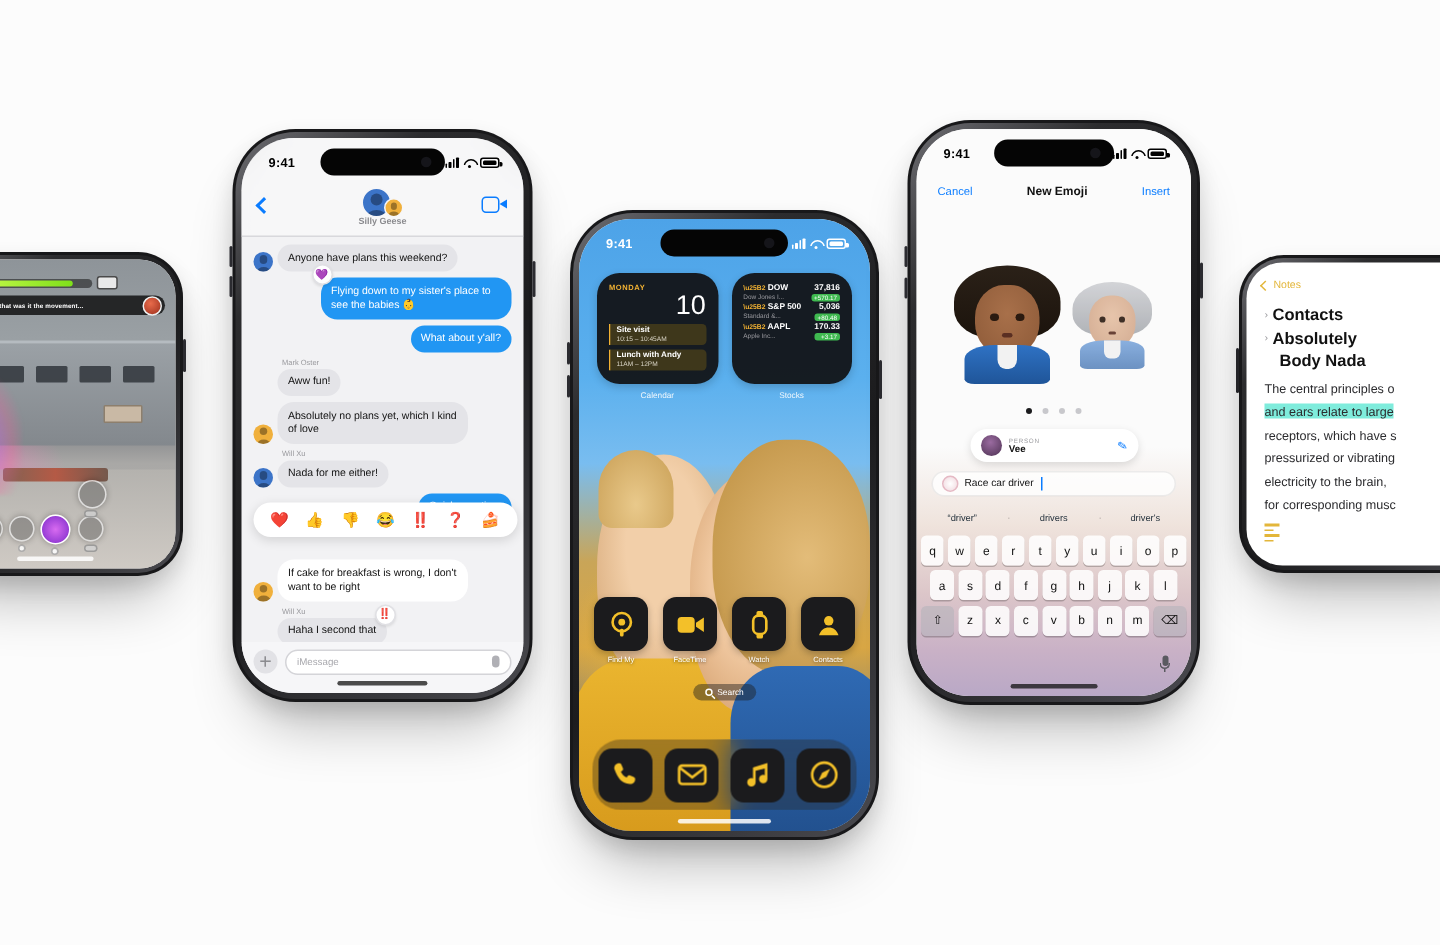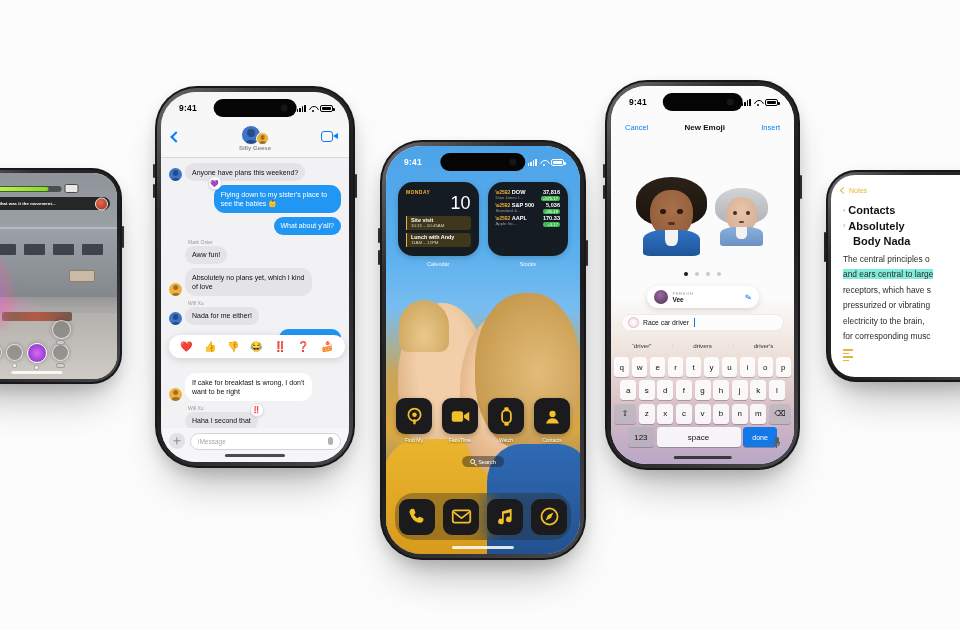--- a/index.html
+++ b/index.html
@@ -703,25 +703,20 @@
           <div class="key wide fn">⇧</div>
           <div class="key">z</div>
           <div class="key">x</div>
           <div class="key">c</div>
           <div class="key">v</div>
           <div class="key">b</div>
           <div class="key">n</div>
           <div class="key">m</div>
           <div class="key wide fn">⌫</div>
         </div>
-        <div class="krow">
-          <div class="key num fn">123</div>
-          <div class="key sp">space</div>
-          <div class="key done">done</div>
-        </div>
         <div class="kmic">
             <i></i>
             <b></b>
             <u></u>
           </div>
       </div>
       <div class="homebar"></div>
     </div>
   </div>
 
@@ -739,21 +734,21 @@
           <span>Contacts</span>
         </div>
         <div class="n-h">
           <span class="arrow">›</span>
           <span>Absolutely</span>
         </div>
         <div class="n-h" style="padding-left:10px">
           <span>Body Nada</span>
         </div>
         <div class="n-p">The central principles o</div>
-        <div class="n-p"><span class="hl">and ears central to large</span></div>
+        <div class="n-p"><span class="hl">and ears relate to large</span></div>
         <div class="n-p">receptors, which have s</div>
         <div class="n-p">pressurized or vibrating</div>
         <div class="n-p">electricity to the brain,</div>
         <div class="n-p">for corresponding musc</div>
       </div>
       <div class="n-fmt">
           <i></i>
           <i></i>
           <i></i>
           <i></i>

